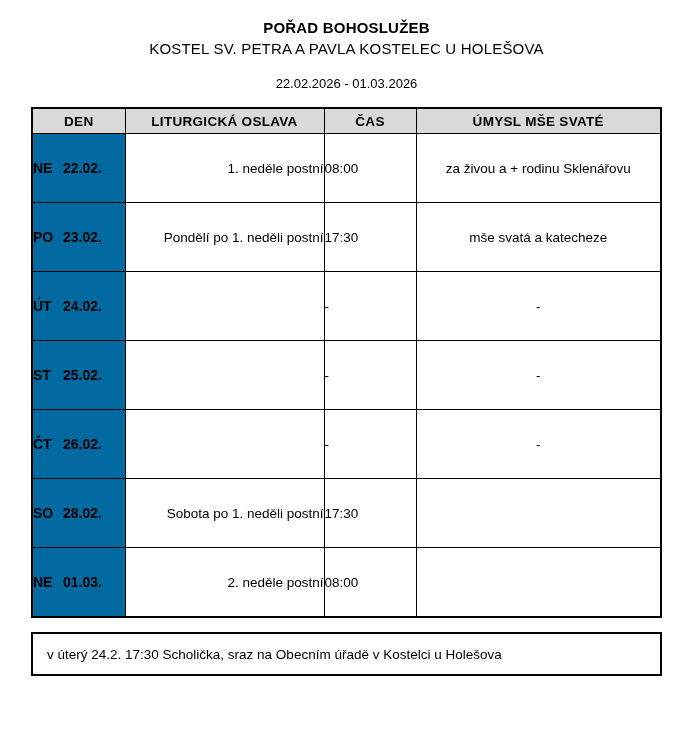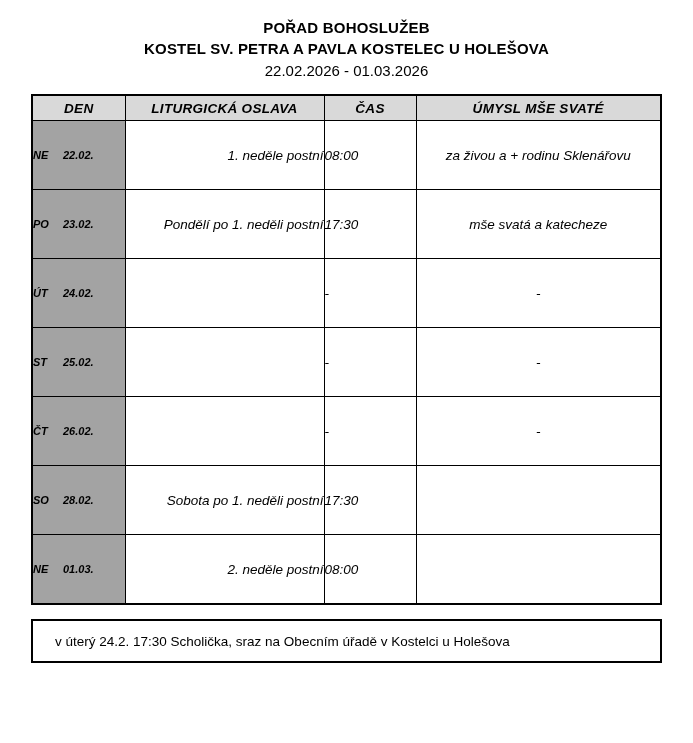--- a/index.html
+++ b/index.html
@@ -25,37 +25,36 @@
     padding-top: 17px;
   }
   .title-line1 {
     font-size: 15px;
     font-weight: bold;
     letter-spacing: 0.2px;
     line-height: 21px;
   }
   .title-line2 {
     font-size: 15px;
-    font-weight: bold;
+    font-weight: normal;
     letter-spacing: 0.2px;
     line-height: 21px;
   }
   .date-range {
-    font-size: 15px;
+    font-size: 13px;
     font-weight: normal;
     line-height: 20px;
-    margin-top: 2px;
+    margin-top: 15px;
   }
   table.schedule {
     border-collapse: collapse;
     margin: 13px auto 8px auto;
     width: 631px;
     table-layout: fixed;
     border: 2px solid #000000;
-    font-style: italic;
   }
   table.schedule th,
   table.schedule td {
     border: 1px solid #000000;
     padding: 0;
   }
   thead th {
     background: #d9d9d9;
     font-size: 13.5px;
     font-weight: bold;
@@ -67,23 +66,23 @@
   col.c-lit { width: 199px; }
   col.c-cas { width: 92px; }
   col.c-umysl { width: 245px; }
 
   tbody td {
     height: 68px;
     vertical-align: middle;
     font-size: 13.5px;
   }
   td.day-cell {
-    background: #a3a3a3;
+    background: #0369a1;
     font-weight: bold;
-    font-size: 11px;
+    font-size: 14px;
     text-align: left;
     padding-left: 9px;
     white-space: nowrap;
   }
   td.day-cell .dow {
     display: inline-block;
     min-width: 22px;
   }
   td.day-cell .date {
     display: inline-block;
@@ -101,21 +100,21 @@
     padding: 0 6px;
   }
   .footnote-box {
     width: 631px;
     margin: 14px auto 0 auto;
     border: 2px solid #000000;
     box-sizing: border-box;
     height: 44px;
     display: flex;
     align-items: center;
-    padding-left: 22px;
+    padding-left: 14px;
     font-size: 13.5px;
   }
 </style>
 </head>
 <body>
 
 <div class="page">
 
   <div class="header">
     <div class="title-line1">POŘAD BOHOSLUŽEB</div>

